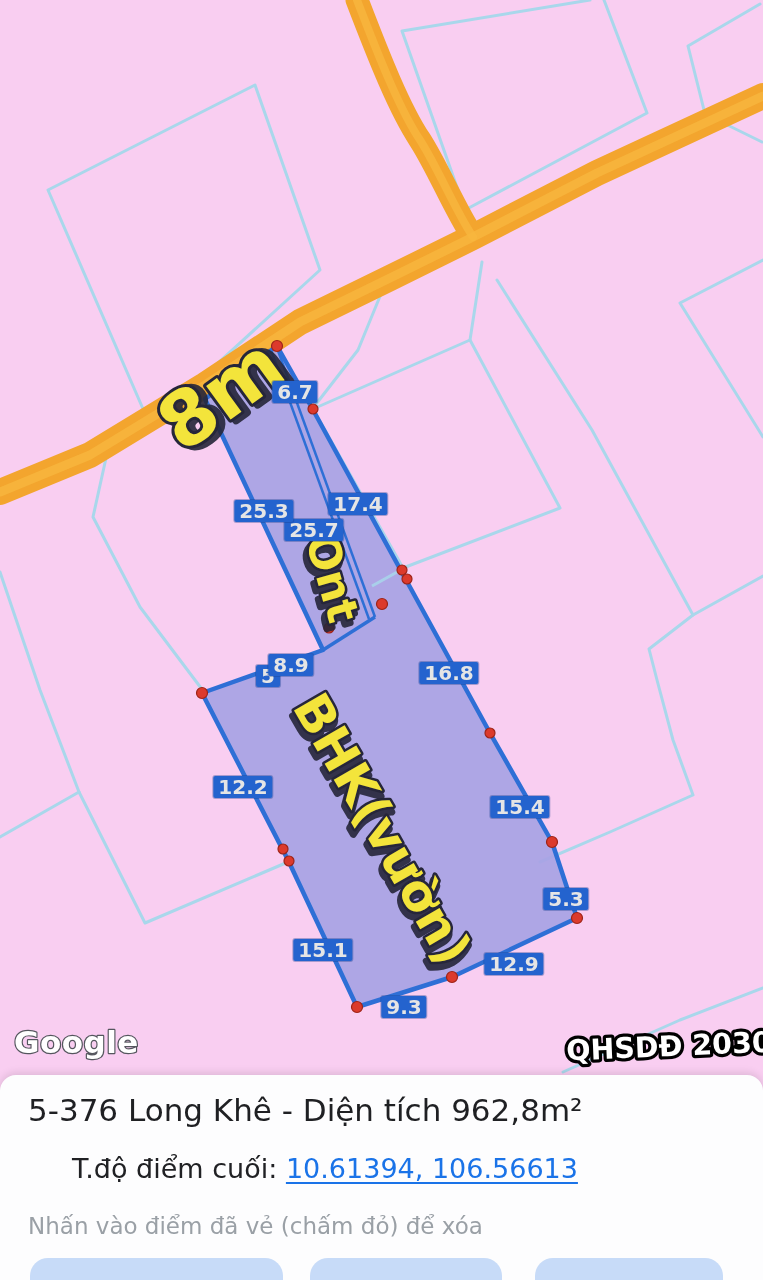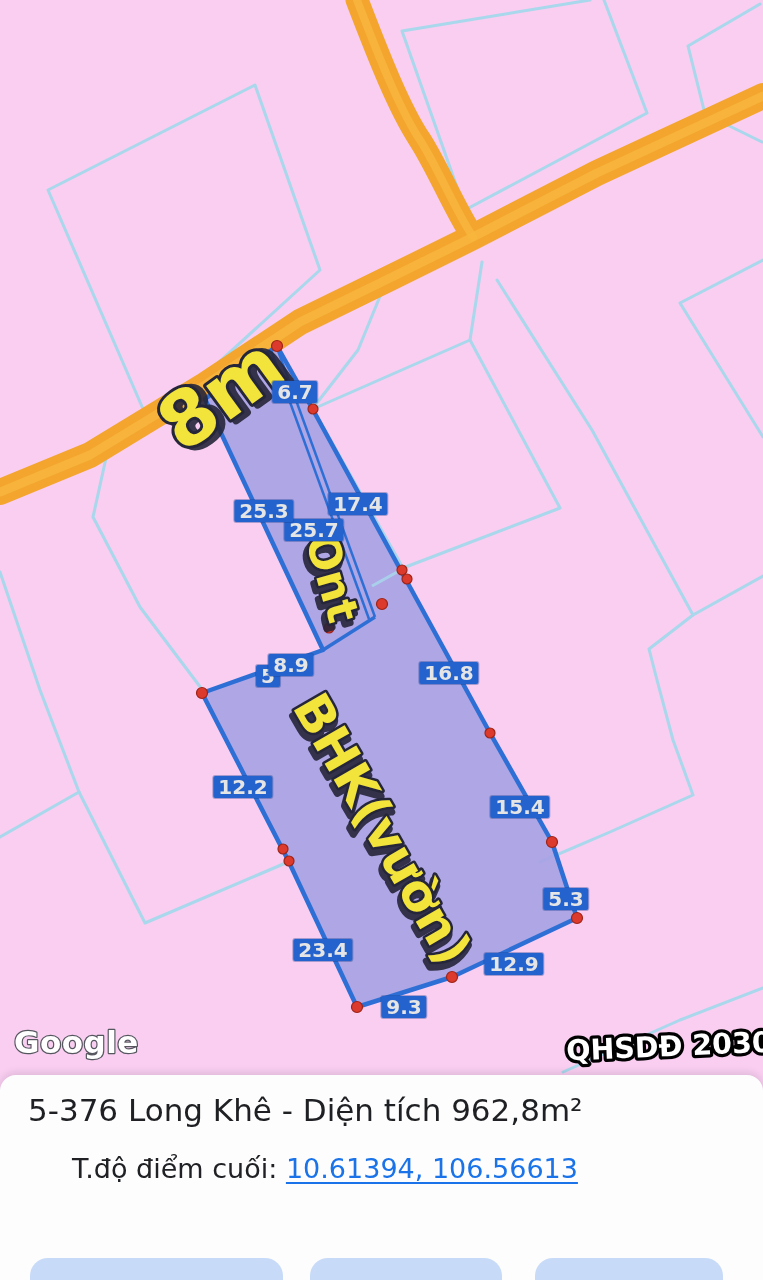--- a/index.html
+++ b/index.html
@@ -119,29 +119,30 @@
     <div class="ml" style="left:295px;top:392px">6.7</div>
     <div class="ml" style="left:314px;top:530px">25.7</div>
     <div class="ml" style="left:358px;top:504px">17.4</div>
     <div class="ml" style="left:264px;top:511px">25.3</div>
     <div class="ml" style="left:268px;top:676px">5</div>
     <div class="ml" style="left:291px;top:665px">8.9</div>
     <div class="ml" style="left:449px;top:673px">16.8</div>
     <div class="ml" style="left:243px;top:787px">12.2</div>
     <div class="ml" style="left:520px;top:807px">15.4</div>
     <div class="ml" style="left:566px;top:899px">5.3</div>
-    <div class="ml" style="left:323px;top:950px">23.4</div>
+    <div class="ml" style="left:323px;top:950px">15.1</div>
     <div class="ml" style="left:514px;top:964px">12.9</div>
     <div class="ml" style="left:404px;top:1007px">9.3</div>
   </div>
 
   <div class="panel">
     <div class="title"><span>5-376 Long Khê</span><span> - </span><span>Diện tích </span><span>962,8m²</span></div>
 
     <div class="coord"><span>T.độ điểm cuối: </span><a>10.61394, 106.56613</a></div>
 
+    <div class="hint">Nhấn vào điểm đã vẻ (chấm đỏ) để xóa</div>
 
     <div class="pill" style="left:30px;width:253px"></div>
     <div class="pill" style="left:310px;width:192px"></div>
     <div class="pill" style="left:535px;width:188px"></div>
   </div>
 
 </div>
 
 </body></html>

